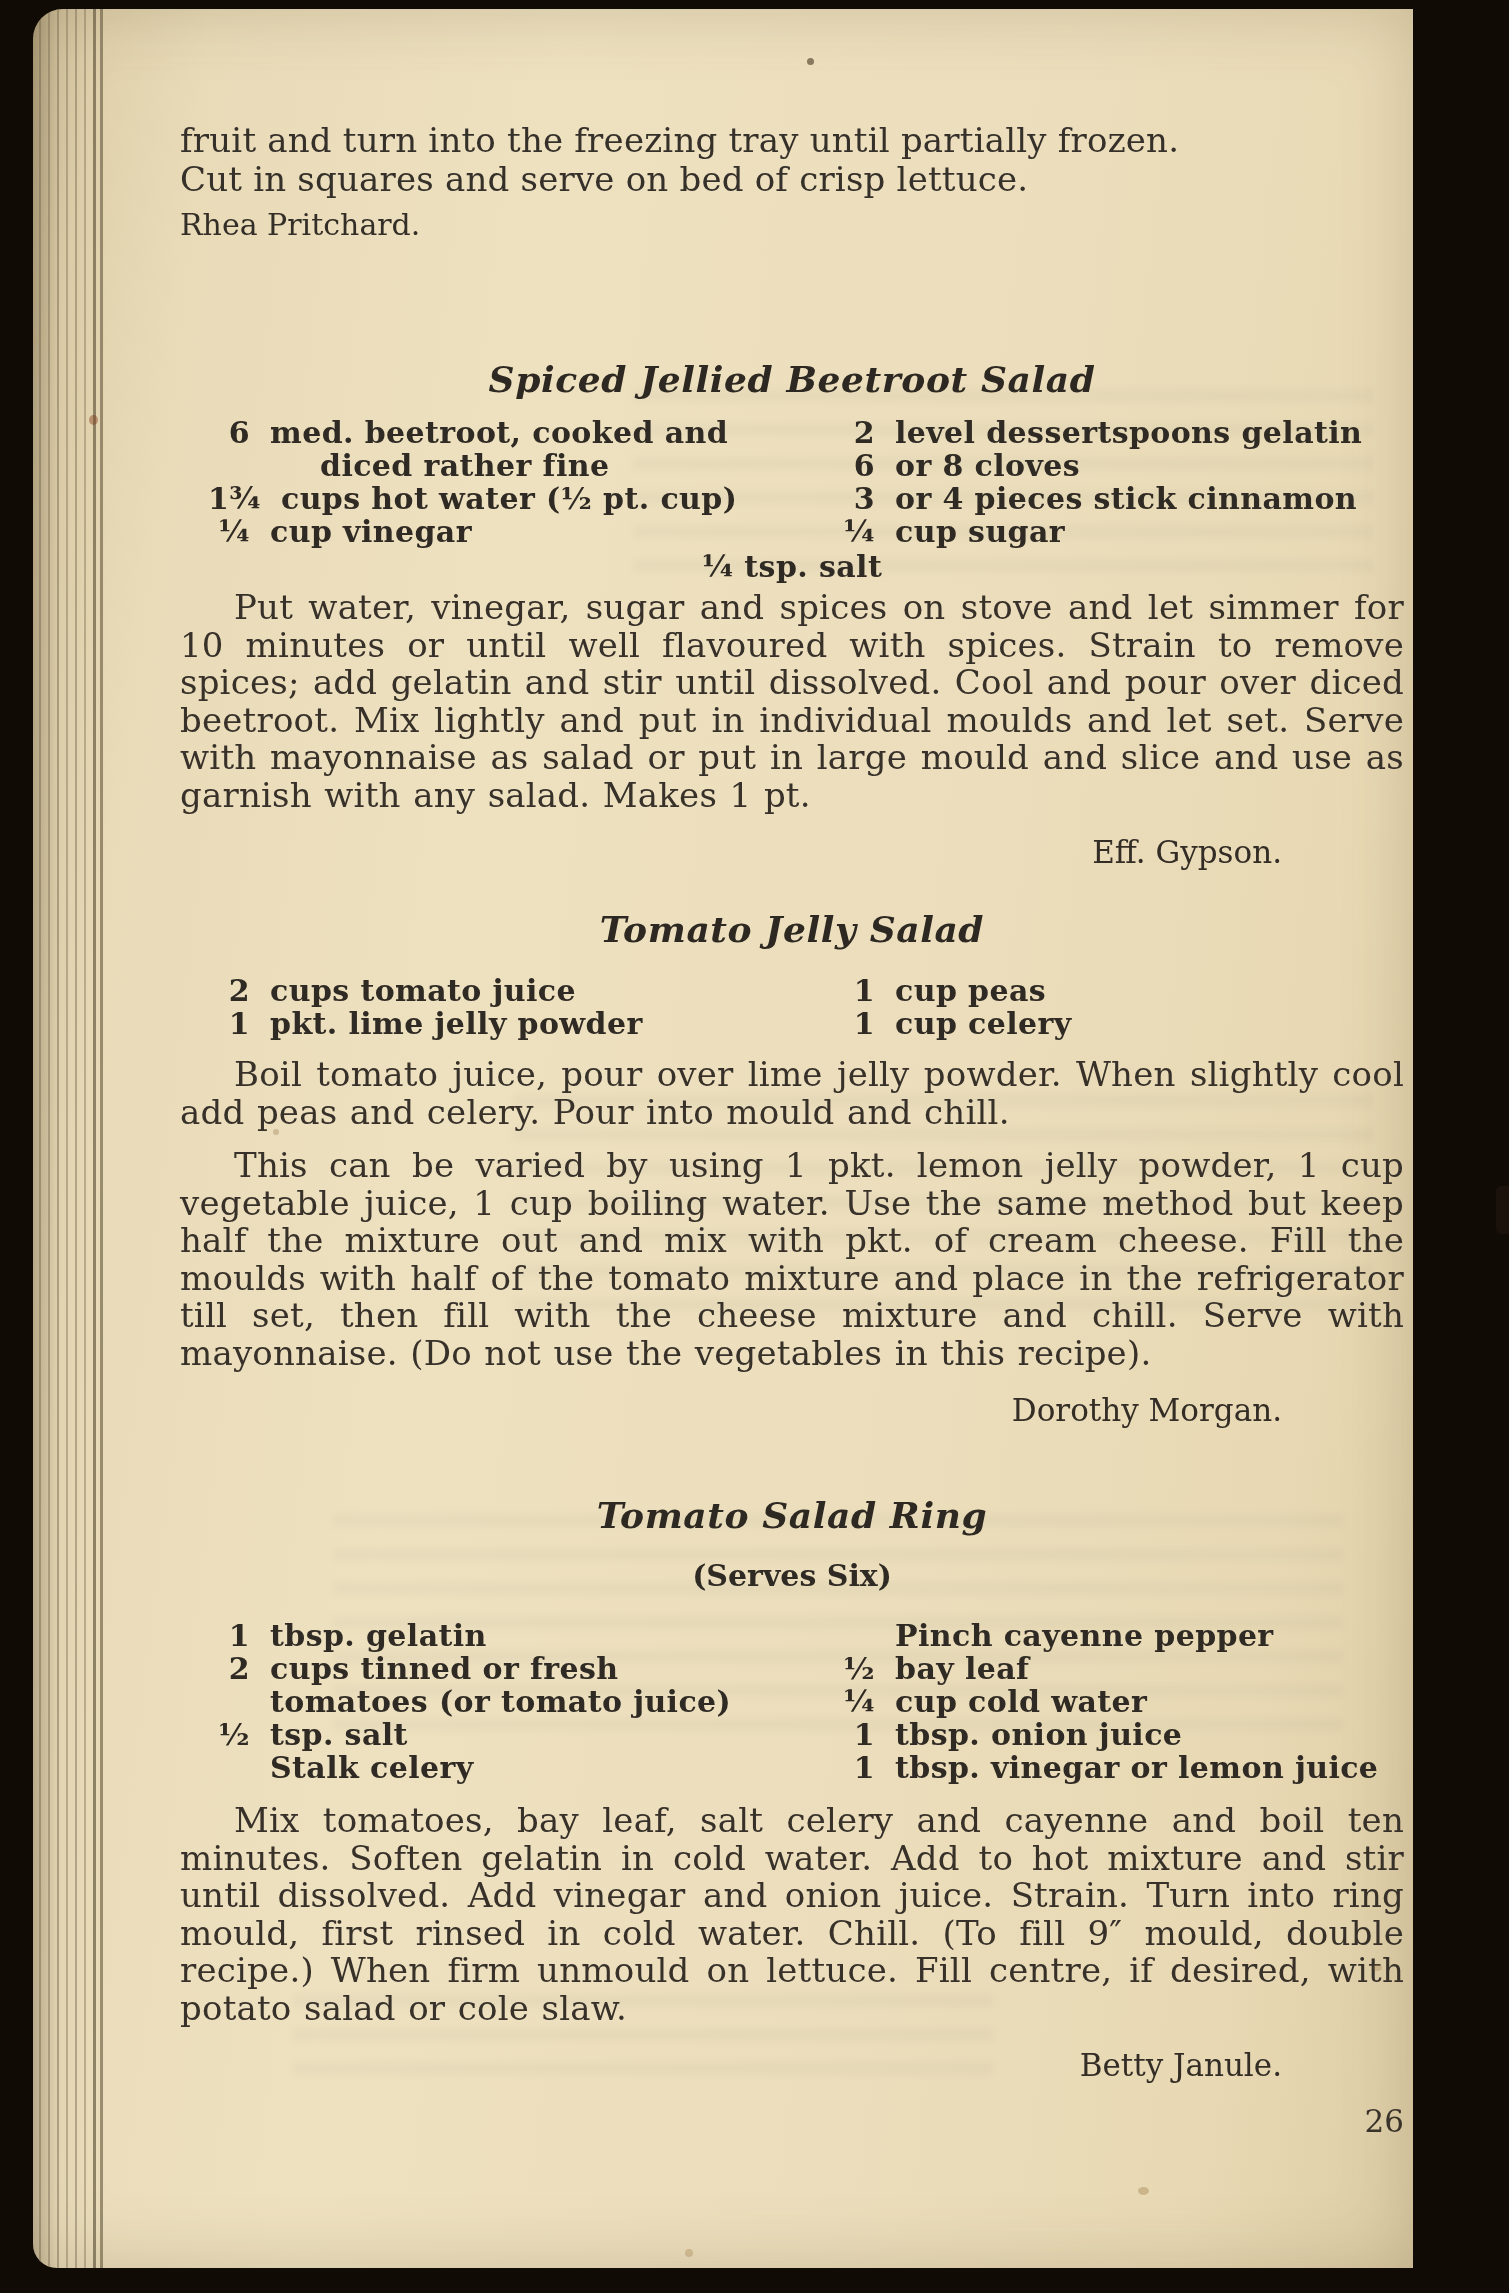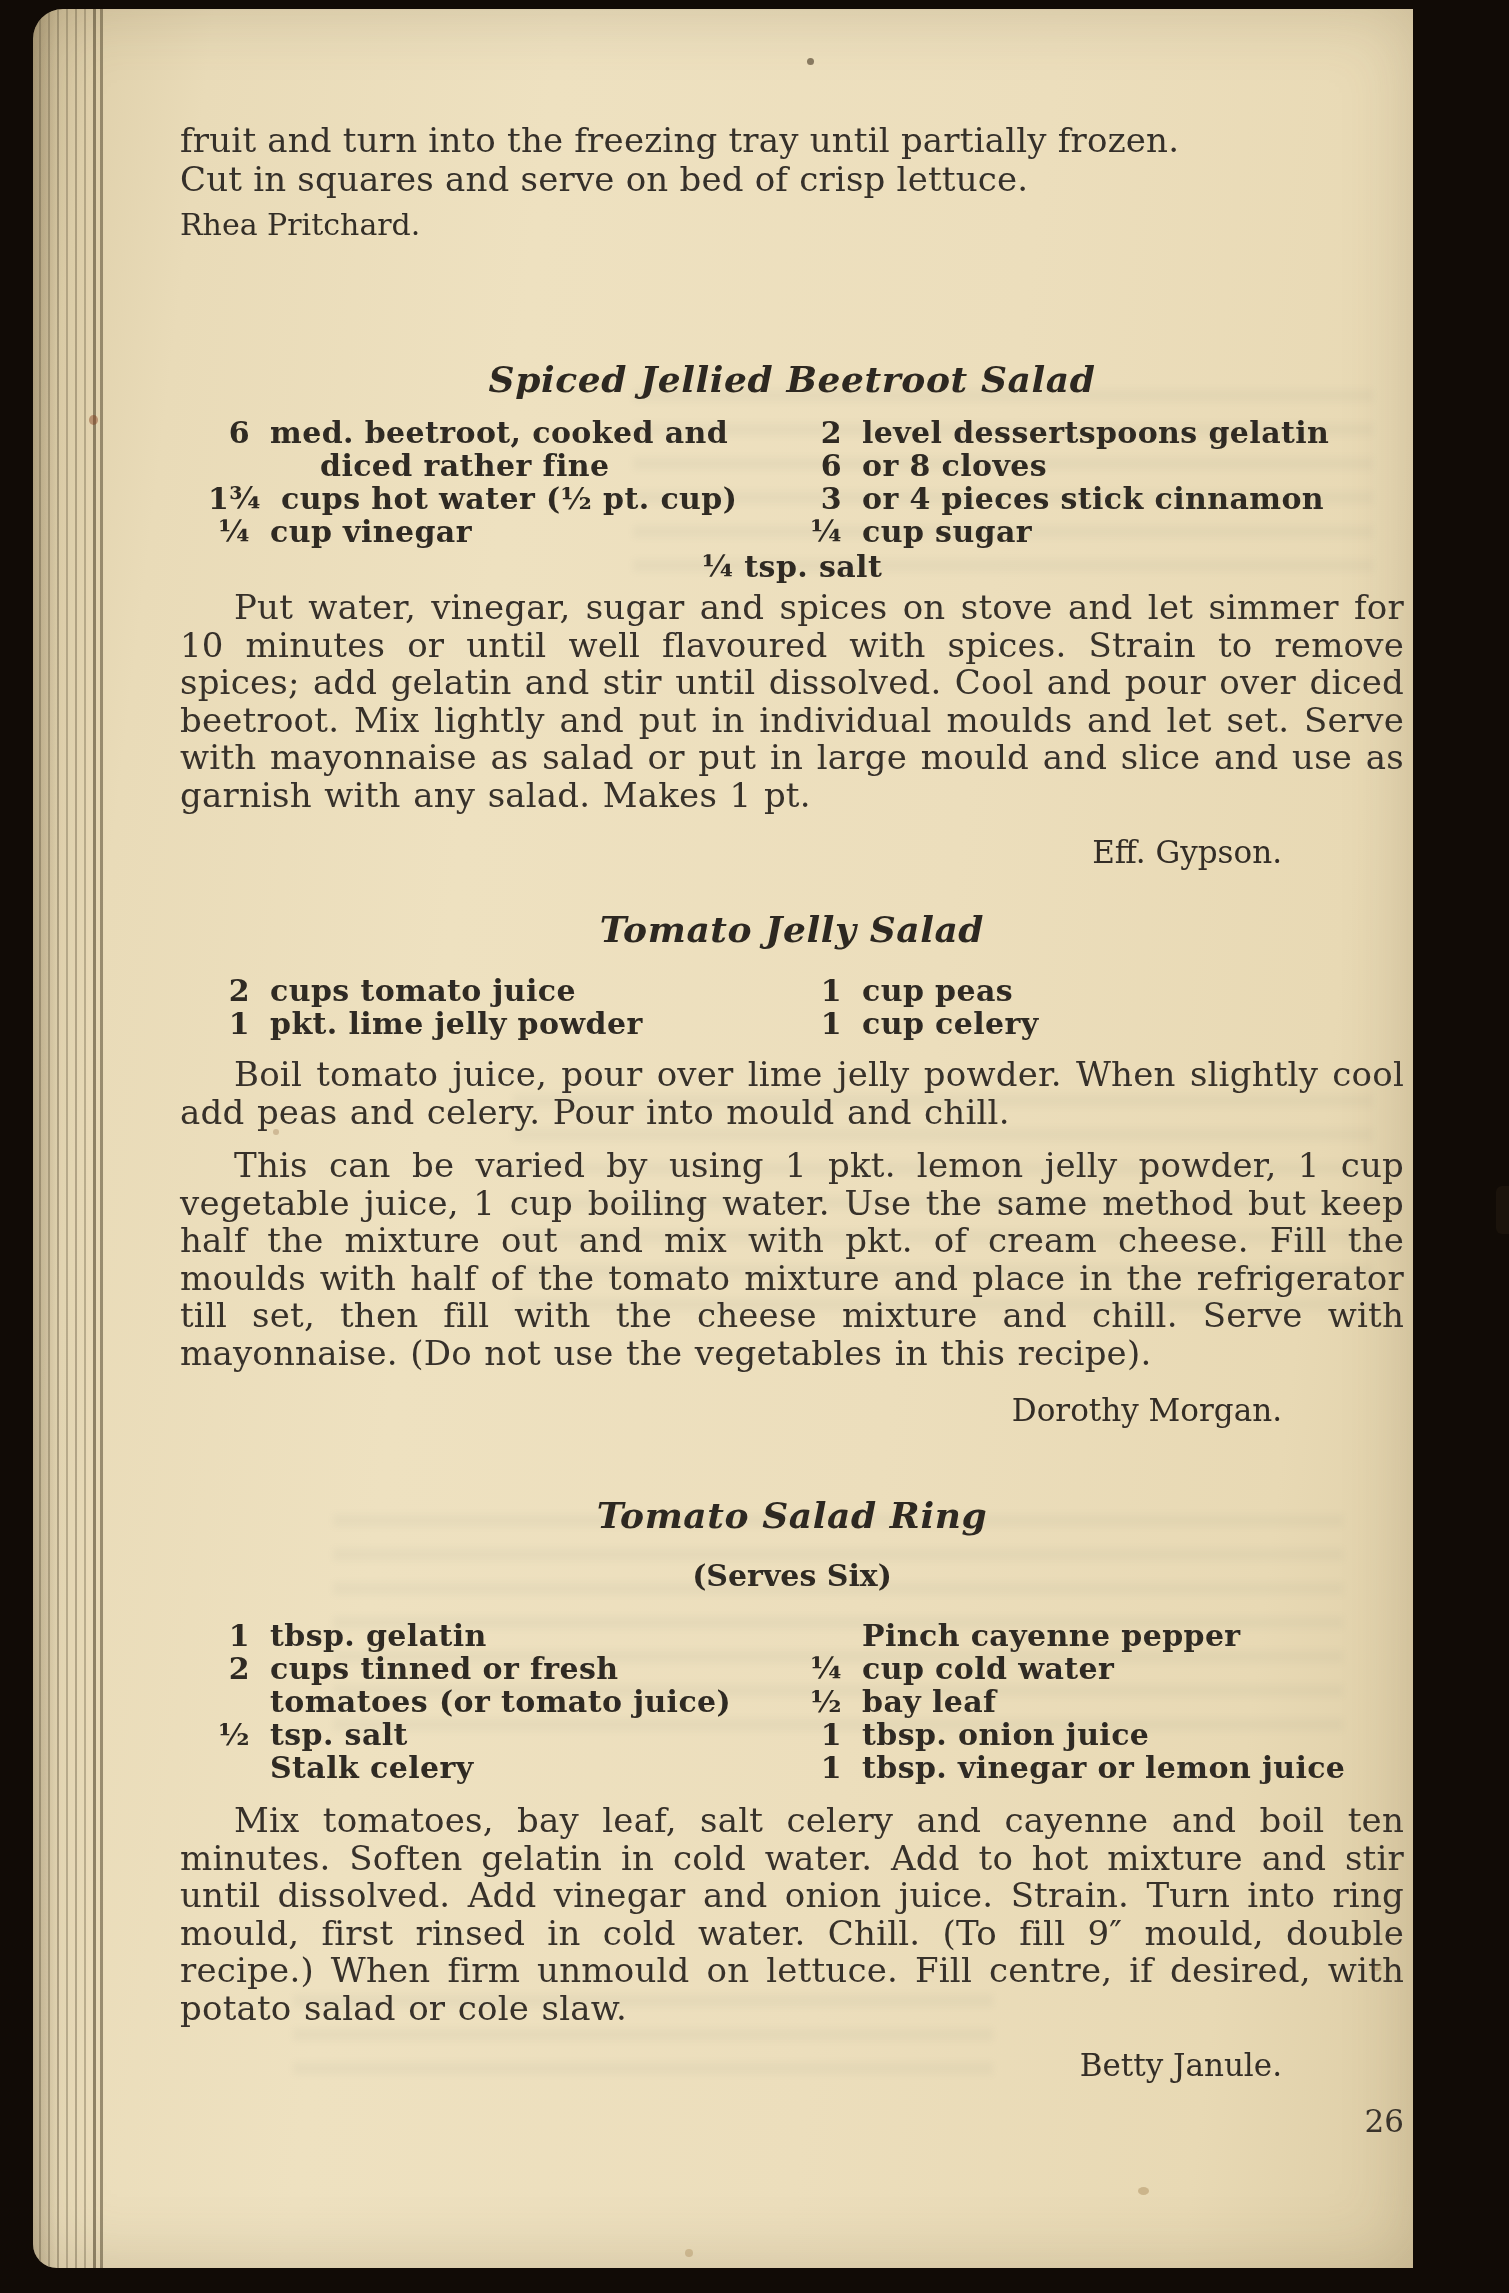--- a/index.html
+++ b/index.html
@@ -36,21 +36,21 @@
   .content { position:absolute; left:147px; top:112px; width:1224px; color:#37312a; }
 
   .intro { width:790px; }
   .intro-line { font-size:34px; line-height:39px; white-space:nowrap; color:#35302a; letter-spacing:.2px; }
   .intro-attr { padding-right:46px; font-size:30px; margin-top:8px; color:#332e27; }
 
   .recipe-title { text-align:center; font-weight:bold; font-size:36px; color:#2d2821; letter-spacing:.6px;font-style:italic; }
   .subtitle { text-align:center; font-weight:bold; font-size:30px; margin-top:22px; color:#2f2a23; }
 
   .ing { font-weight:bold; font-size:30px; line-height:33px; color:#2f2a23; letter-spacing:.4px; }
-  .ing-cols { display:flex; }
+  .ing-cols { display:flex;gap:33px; }
   .col-l { width:620px; padding-left:28px; box-sizing:border-box; }
   .col-r { flex:1; box-sizing:border-box; }
   .ing-row { white-space:nowrap; }
   .qty { display:inline-block; min-width:42px; text-align:right; margin-right:20px; }
   .cont .ing-text { padding-left:50px; }
   .ing-center { text-align:center; margin-top:2px; }
 
   .para { font-size:34px; line-height:37.5px; text-align:justify; text-indent:54px;
           letter-spacing:.2px; word-spacing:1.5px; color:#37312a; }
   .attr { text-align:right; font-size:31px; padding-right:122px; margin-top:20px; color:#332d26; }
@@ -148,22 +148,22 @@
       <div class="ing ing-cols">
         <div class="col-l">
           <div class="ing-row"><span class="qty">1</span><span class="ing-text">tbsp. gelatin</span></div>
           <div class="ing-row"><span class="qty">2</span><span class="ing-text">cups tinned or fresh</span></div>
           <div class="ing-row"><span class="qty"></span><span class="ing-text">tomatoes (or tomato juice)</span></div>
           <div class="ing-row"><span class="qty">½</span><span class="ing-text">tsp. salt</span></div>
           <div class="ing-row"><span class="qty"></span><span class="ing-text">Stalk celery</span></div>
         </div>
         <div class="col-r">
           <div class="ing-row"><span class="qty"></span><span class="ing-text">Pinch cayenne pepper</span></div>
+          <div class="ing-row"><span class="qty">½</span><span class="ing-text">bay leaf</span></div>
           <div class="ing-row"><span class="qty">¼</span><span class="ing-text">cup cold water</span></div>
-          <div class="ing-row"><span class="qty">½</span><span class="ing-text">bay leaf</span></div>
           <div class="ing-row"><span class="qty">1</span><span class="ing-text">tbsp. onion juice</span></div>
           <div class="ing-row"><span class="qty">1</span><span class="ing-text">tbsp. vinegar or lemon juice</span></div>
         </div>
       </div>
       <div class="para">Mix tomatoes, bay leaf, salt celery and cayenne and boil ten minutes. Soften gelatin in cold water. Add to hot mixture and stir until dissolved. Add vinegar and onion juice. Strain. Turn into ring mould, first rinsed in cold water. Chill. (To fill 9″ mould, double recipe.) When firm unmould on lettuce. Fill centre, if desired, with potato salad or cole slaw.</div>
       <div class="attr">Betty Janule.</div>
     </div>
 
     <div class="page-num">26</div>
   </div>

